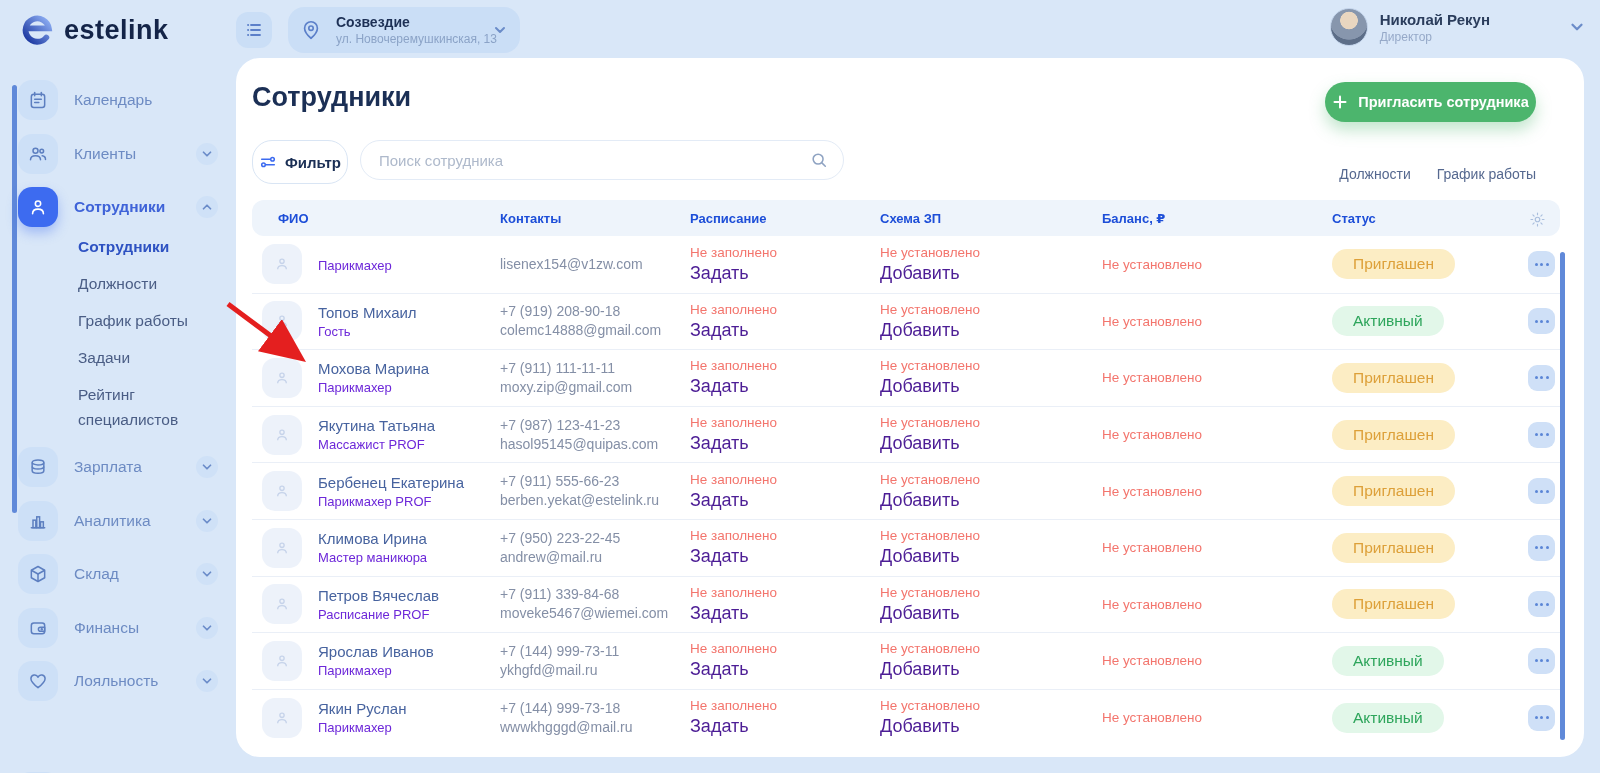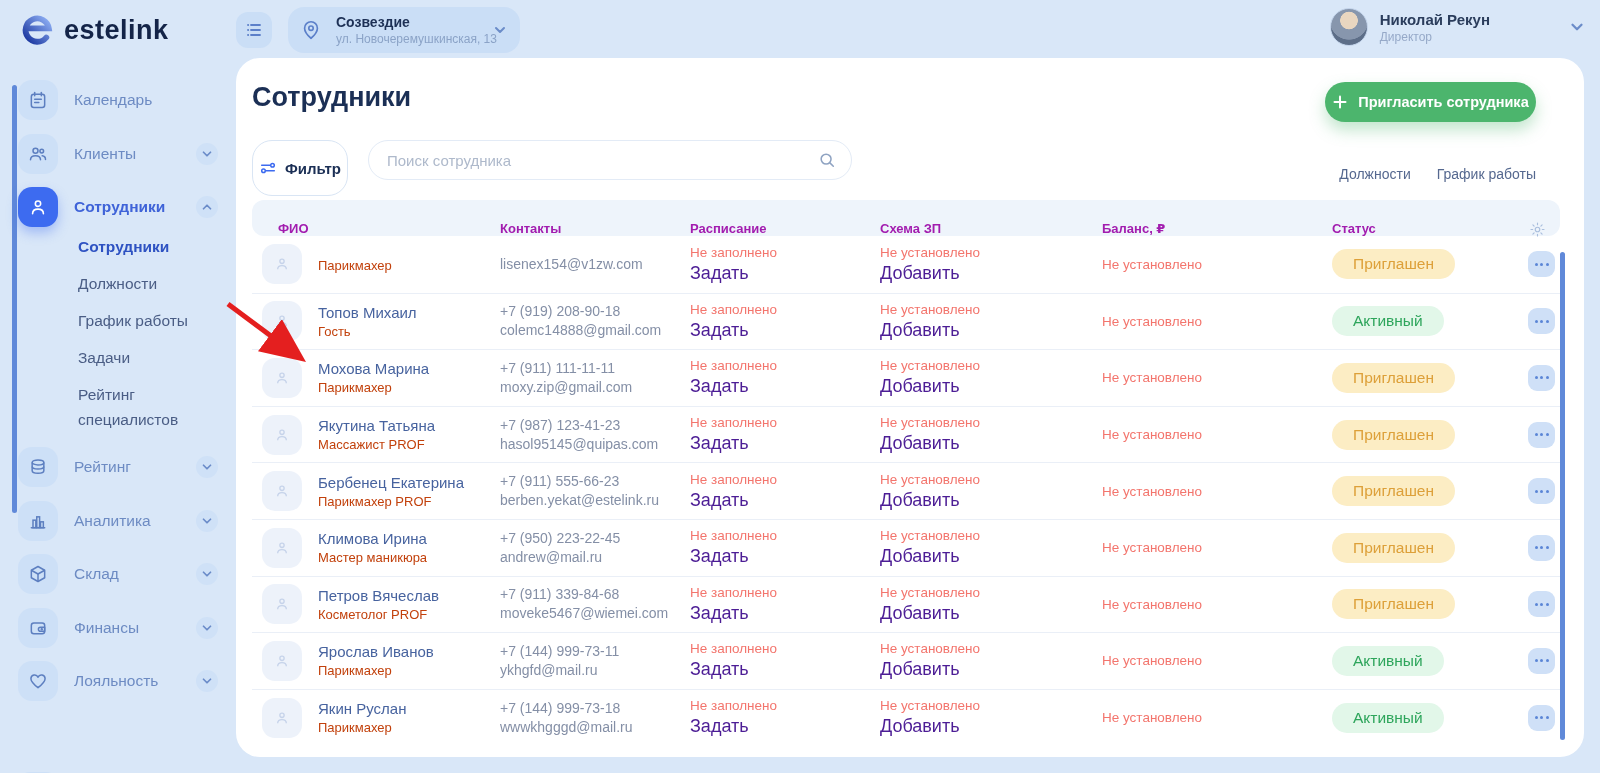--- a/index.html
+++ b/index.html
@@ -40,47 +40,47 @@
   .sub-item.active { color:#2e52c2; font-weight:600; }
   .partial-ic { position:absolute; left:18px; top:712px; width:40px; height:22px; border-radius:12px 12px 0 0; background:#cde0f7; }
 
   
   .card { position:absolute; left:236px; top:58px; width:1348px; height:699px; background:#ffffff; border-radius:24px; }
   .page-title { position:absolute; left:16px; top:24px; font-size:27px; font-weight:700; color:#1b2f55; }
   .invite-btn { position:absolute; left:1089px; top:24px; width:211px; height:40px; border-radius:21px; border:none;
                 background:#4cb56d; color:#fff; font-size:14.5px; font-weight:600; font-family:inherit;
                 display:flex; align-items:center; justify-content:center; gap:10px; cursor:pointer;
                 box-shadow:0 8px 16px rgba(76,181,109,.35); }
-  .filter-btn { position:absolute; left:16px; top:82px; width:96px; height:56px; border-radius:20px; background:#fff;
+  .filter-btn { position:absolute; left:16px; top:82px; width:96px; height:44px; border-radius:20px; background:#fff;
                 border:1px solid #d9e5f4; display:flex; align-items:center; justify-content:center; gap:8px;
                 font-size:15px; font-weight:600; color:#1b2f55; cursor:pointer; }
-  .search-wrap { position:absolute; left:132px; top:82px; width:484px; height:40px; }
+  .search-wrap { position:absolute; left:124px; top:82px; width:484px; height:40px; }
   .search-input { width:100%; height:100%; border-radius:20px; border:1px solid #e3ebf6; padding:0 44px 0 18px;
                   font-size:15px; font-family:inherit; color:#33415e; outline:none; }
   .search-input::placeholder { color:#aeb9cb; }
   .search-ic { position:absolute; right:16px; top:11px; }
   .quick-links { position:absolute; right:48px; top:108px; display:flex; gap:26px; }
   .quick-link { font-size:14px; font-weight:500; color:#55688f; cursor:pointer; }
 
   
   .table { position:absolute; left:16px; top:142px; width:1308px; }
   .t-head { position:relative; height:36px; background:#eef4fb; border-radius:12px; }
-  .t-head span { position:absolute; top:21px; font-size:13px; font-weight:600; color:#a21caf; }
+  .t-head span { position:absolute; top:11px; font-size:13px; font-weight:600; color:#1d4ed8; }
   .h-0 { left:26px; } .h-1 { left:248px; } .h-2 { left:438px;text-align:right; } .h-3 { left:628px; }
   .h-4 { left:850px; } .h-5 { left:1080px; }
   .gear { position:absolute; right:14px; top:9px; cursor:pointer; }
   .t-rows { position:relative; }
   .t-row { position:relative; height:56.6px; }
   .t-row + .t-row { border-top:1px solid #eaeff7; }
   .cell { position:absolute; top:0; height:100%; display:flex; flex-direction:column; justify-content:center; }
   .c-avatar { left:10px; width:40px; }
   .ava-box { width:40px; height:40px; border-radius:13px; background:#edf2fa; display:flex; align-items:center; justify-content:center; color:#c6d3ea; }
   .c-name { left:66px; }
   .emp-name { font-size:15px; font-weight:500; color:#47639f; cursor:pointer; }
-  .emp-role { font-size:13px; color:#c2410c; margin-top:3px; }
+  .emp-role { font-size:13px; color:#6d28d9; margin-top:3px; }
   .c-contacts { left:248px; font-size:14px; color:#848fa6; line-height:19px; }
   .c-sched { left:438px; } .c-scheme { left:628px; } .c-balance { left:850px; }
   .warn { font-size:13.5px; color:#f3756d; }
   .cell-link { font-size:18px; color:#4c1d95; margin-top:3px; cursor:pointer; }
   .badge { position:absolute; left:1080px; top:50%; transform:translateY(-50%);
            height:30px; line-height:30px; padding:0 21px; border-radius:16px; font-size:15.5px; font-weight:500; }
   .badge.invited { background:#fcedc4; color:#dda039; }
   .badge.active  { background:#e2f7e9; color:#2da55b; }
   .dots-btn { position:absolute; left:1276px; top:50%; transform:translateY(-50%); width:27px; height:26px;
               border-radius:9px; background:#cfe0f7; display:flex; align-items:center; justify-content:center; gap:2.5px; cursor:pointer; }
@@ -213,21 +213,21 @@
     <div class="sub-item" style="top:322px">Рейтинг специалистов</div>
 
     <div class="nav-item" style="top:387px">
       <span class="nav-ic">
         <svg class="ic" width="20" height="20" viewBox="0 0 24 24" fill="none" stroke="currentColor" stroke-width="1.8">
           <ellipse cx="12" cy="6.5" rx="7" ry="3"></ellipse>
             <path d="M5 6.5 v5 c0 1.7 3.1 3 7 3 s7-1.3 7-3 v-5"></path>
             <path d="M5 11.5 v5 c0 1.7 3.1 3 7 3 s7-1.3 7-3 v-5"></path>
         </svg>
       </span>
-      <span class="nav-label">Рейтинг</span>
+      <span class="nav-label">Зарплата</span>
       <span class="nav-chev">
         <svg class="ic chev" width="14" height="14" viewBox="0 0 16 16">
             <polyline points="4,6 8,10 12,6"></polyline>
           </svg>
       </span>
     </div>
 
     <div class="nav-item" style="top:441px">
       <span class="nav-ic">
         <svg class="ic" width="20" height="20" viewBox="0 0 24 24" fill="none" stroke="currentColor" stroke-width="1.8" stroke-linecap="round">
@@ -571,21 +571,21 @@
           <div class="cell c-avatar">
               <span class="ava-box">
                 <svg class="ic" width="16" height="16" viewBox="0 0 24 24" fill="none" stroke="currentColor" stroke-width="2">
                   <circle cx="12" cy="8" r="3.2"></circle>
                   <path d="M5.5 20 c0-3.6 3-5.5 6.5-5.5 s6.5 1.9 6.5 5.5"></path>
                 </svg>
               </span>
             </div>
           <div class="cell c-name">
               <div class="emp-name">Петров Вячеслав</div>
-              <div class="emp-role">Косметолог PROF</div>
+              <div class="emp-role">Расписание PROF</div>
             </div>
           <div class="cell c-contacts">
               <div>+7 (911) 339-84-68</div>
               <div>moveke5467@wiemei.com</div>
             </div>
           <div class="cell c-sched">
               <div class="warn">Не заполнено</div>
               <div class="cell-link">Задать</div>
             </div>
           <div class="cell c-scheme">

